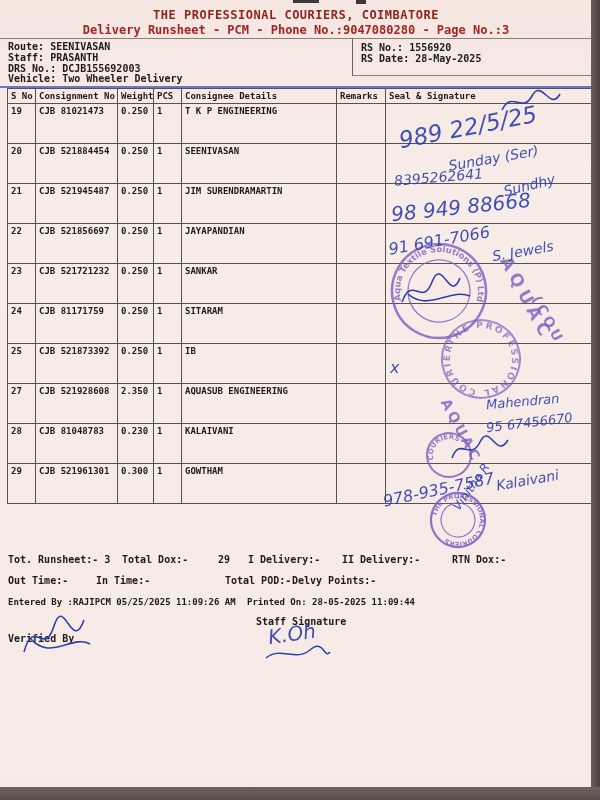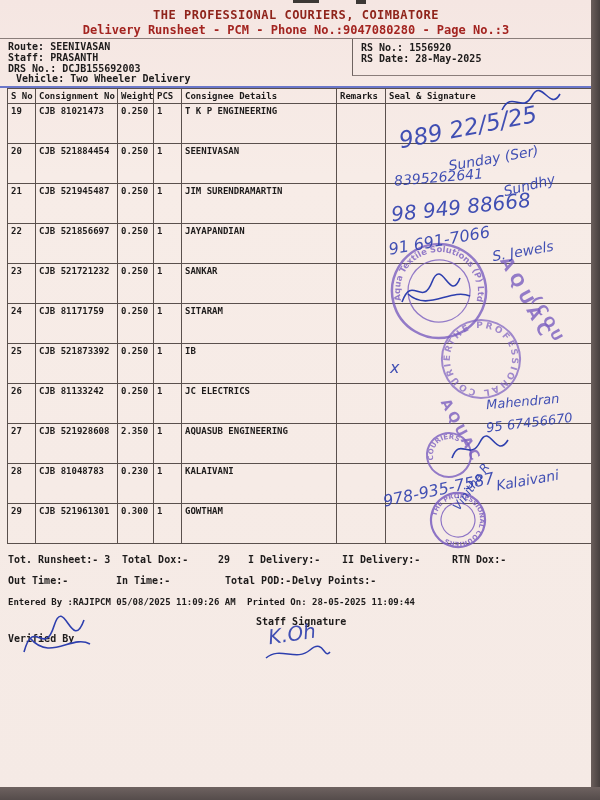--- a/index.html
+++ b/index.html
@@ -15,21 +15,21 @@
   .edge-bottom { position:absolute; left:0; bottom:0; width:600px; height:13px; background:linear-gradient(180deg,#6e6260,#554c4b); }
   .speck { position:absolute; background:#3c3835; }
   
   .hdr-title { position:absolute; top:8px; left:0; width:592px; text-align:center; font-size:12px; font-weight:bold; color:#8f241b; letter-spacing:.5px; }
   .hdr-sub   { position:absolute; top:23px; left:0; width:592px; text-align:center; font-size:12px; font-weight:bold; color:#a32420; }
   
   .info { position:absolute; top:38px; left:0; width:592px; border-top:1px solid #8a7d7a; display:flex; font-size:10px; font-weight:bold; }
   .info-left { width:352px; padding:2px 0 2px 8px; }
   .info-right { width:240px; border-left:1px solid #6e6360; border-bottom:1px solid #8a7d7a; padding:3px 0 3px 8px; }
   .info-line { line-height:11px; white-space:pre; }
-  .vehicle-row { position:absolute; top:73px; left:0; width:592px; padding-left:16px; font-size:10px; font-weight:bold; }
+  .vehicle-row { position:absolute; top:73px; left:0; width:592px; padding-left:8px; font-size:10px; font-weight:bold; }
   .blue-rule { position:absolute; top:86px; left:0; width:592px; height:2px; background:#3b4fc0; opacity:.75; }
   
   table.runsheet { position:absolute; top:88px; left:7px; width:584px; border-collapse:collapse; table-layout:fixed; }
   table.runsheet th, table.runsheet td { border:1px solid #5a504d; font-size:9px; padding:2px 3px; text-align:left; vertical-align:top; overflow:hidden; white-space:nowrap; }
   table.runsheet th { font-weight:bold; height:15px; }
   table.runsheet td { font-weight:bold; height:40px; }
   td.c-pcs, th.c-pcs { text-align:center;margin-top:46px; }
   
   .overlay { position:absolute; top:0; left:0; width:600px; height:800px; pointer-events:none; }
   .hw { position:absolute; color:#2e3fae; font-family:"DejaVu Sans","Liberation Sans",sans-serif; font-style:italic; white-space:nowrap; opacity:.9; }
@@ -158,29 +158,20 @@
         <tr>
           <td>25</td>
           <td>CJB 521873392</td>
           <td>0.250</td>
           <td class="c-pcs">1</td>
           <td>IB</td>
           <td></td>
           <td></td>
         </tr>
         <tr>
-          <td>26</td>
-          <td>CJB 81133242</td>
-          <td>0.250</td>
-          <td class="c-pcs">1</td>
-          <td>JC ELECTRICS</td>
-          <td></td>
-          <td></td>
-        </tr>
-        <tr>
           <td>27</td>
           <td>CJB 521928608</td>
           <td>2.350</td>
           <td class="c-pcs">1</td>
           <td>AQUASUB ENGINEERING</td>
           <td></td>
           <td></td>
         </tr>
         <tr>
           <td>28</td>
@@ -206,26 +197,26 @@
   <div style="position:absolute;top:554px;left:0;width:592px;font-size:10px;font-weight:bold;">
     <span style="position:absolute;left:8px;">Tot. Runsheet:- 3</span>
     <span style="position:absolute;left:122px;">Total Dox:-</span>
     <span style="position:absolute;left:218px;">29</span>
     <span style="position:absolute;left:248px;">I Delivery:-</span>
     <span style="position:absolute;left:342px;">II Delivery:-</span>
     <span style="position:absolute;left:452px;">RTN Dox:-</span>
   </div>
   <div style="position:absolute;top:575px;left:0;width:592px;font-size:10px;font-weight:bold;">
     <span style="position:absolute;left:8px;text-align:center;">Out Time:-</span>
-    <span style="position:absolute;left:116px;">In Time:-</span>
+    <span style="position:absolute;left:96px;">In Time:-</span>
     <span style="position:absolute;left:205px;margin-left:20px;">Total POD:-</span>
     <span style="position:absolute;left:292px;">Delvy Points:-</span>
   </div>
   <div style="position:absolute;top:597px;left:0;width:592px;font-size:9px;font-weight:bold;">
-    <span style="position:absolute;left:8px;">Entered By :RAJIPCM 05/08/2025 11:09:26 AM</span>
+    <span style="position:absolute;left:8px;">Entered By :RAJIPCM 05/25/2025 11:09:26 AM</span>
     <span style="position:absolute;left:247px;">Printed On: 28-05-2025 11:09:44</span>
   </div>
   <div style="position:absolute;top:616px;left:0;width:592px;font-size:10px;font-weight:bold;">
     <span style="position:absolute;left:8px;margin-top:17px;">Verified By</span>
     <span style="position:absolute;left:256px;">Staff Signature</span>
   </div>
 
   <div class="overlay">
 
     <svg class="stamp-svg" style="left:388px;top:240px;transform:rotate(-14deg);" width="102" height="102" viewBox="0 0 102 102">

